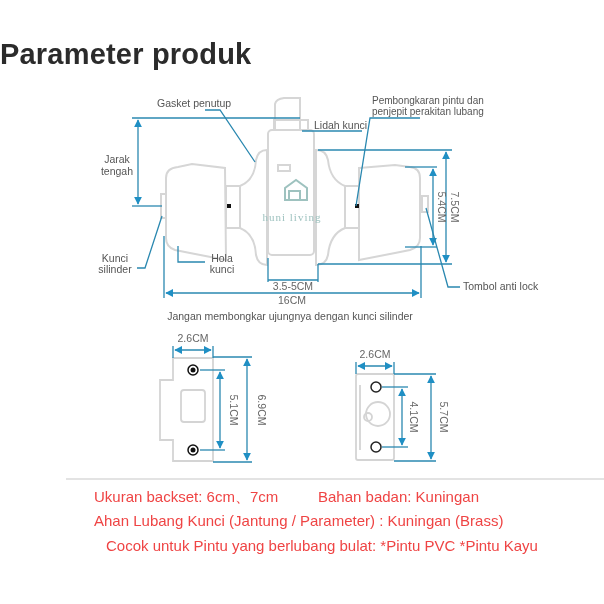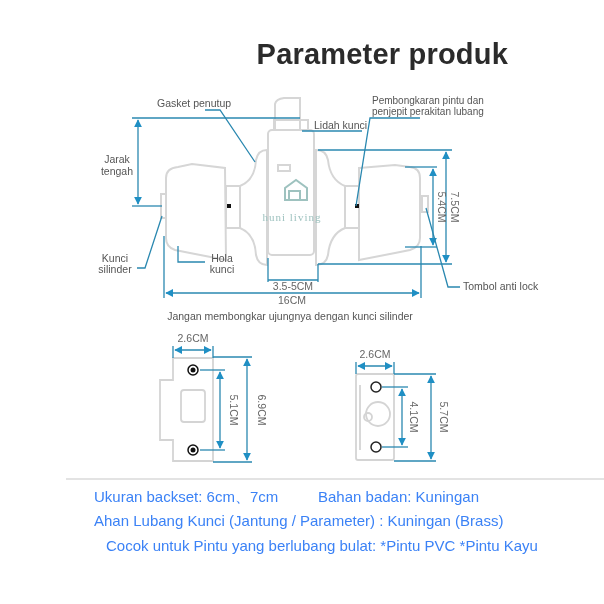--- a/index.html
+++ b/index.html
@@ -1,22 +1,22 @@
 <!DOCTYPE html>
 <html><head>
 <meta charset="utf-8">
 <style>
   html, body { margin:0; padding:0; background:#ffffff; }
   body { width:604px; height:604px; position:relative; overflow:hidden; font-family:"Liberation Sans", sans-serif; }
-  .title { position:absolute; left:12px; width:496px; top:38px; text-align:right; font-size:29px; font-weight:bold; color:#2b2b2b; letter-spacing:0.2px; }
+  .title { position:absolute; left:0; width:496px; top:38px; text-align:left; font-size:29px; font-weight:bold; color:#2b2b2b; letter-spacing:0.2px; }
   svg.diagram { position:absolute; left:0; top:0; }
   .lbl { font-family:"Liberation Sans", sans-serif; fill:#555; }
   .dim { font-family:"Liberation Sans", sans-serif; fill:#666; }
   .divider { position:absolute; left:66px; width:538px; top:478px; height:2px; background:#e3e3e3; }
-  .spec { position:absolute; font-size:15px; color:#3b82f6; white-space:nowrap; }
+  .spec { position:absolute; font-size:15px; color:#ef4444; white-space:nowrap; }
 </style>
 </head>
 <body>
 
 <div class="title">Parameter produk</div>
 
 <svg class="diagram" width="604" height="604" viewBox="0 0 604 604">
   <defs>
     <marker id="arr" viewBox="0 0 10 10" refX="9" refY="5" markerWidth="6" markerHeight="6" orient="auto-start-reverse">
       <path d="M0,0 L10,5 L0,10 z" fill="#1f8fc4"></path>

